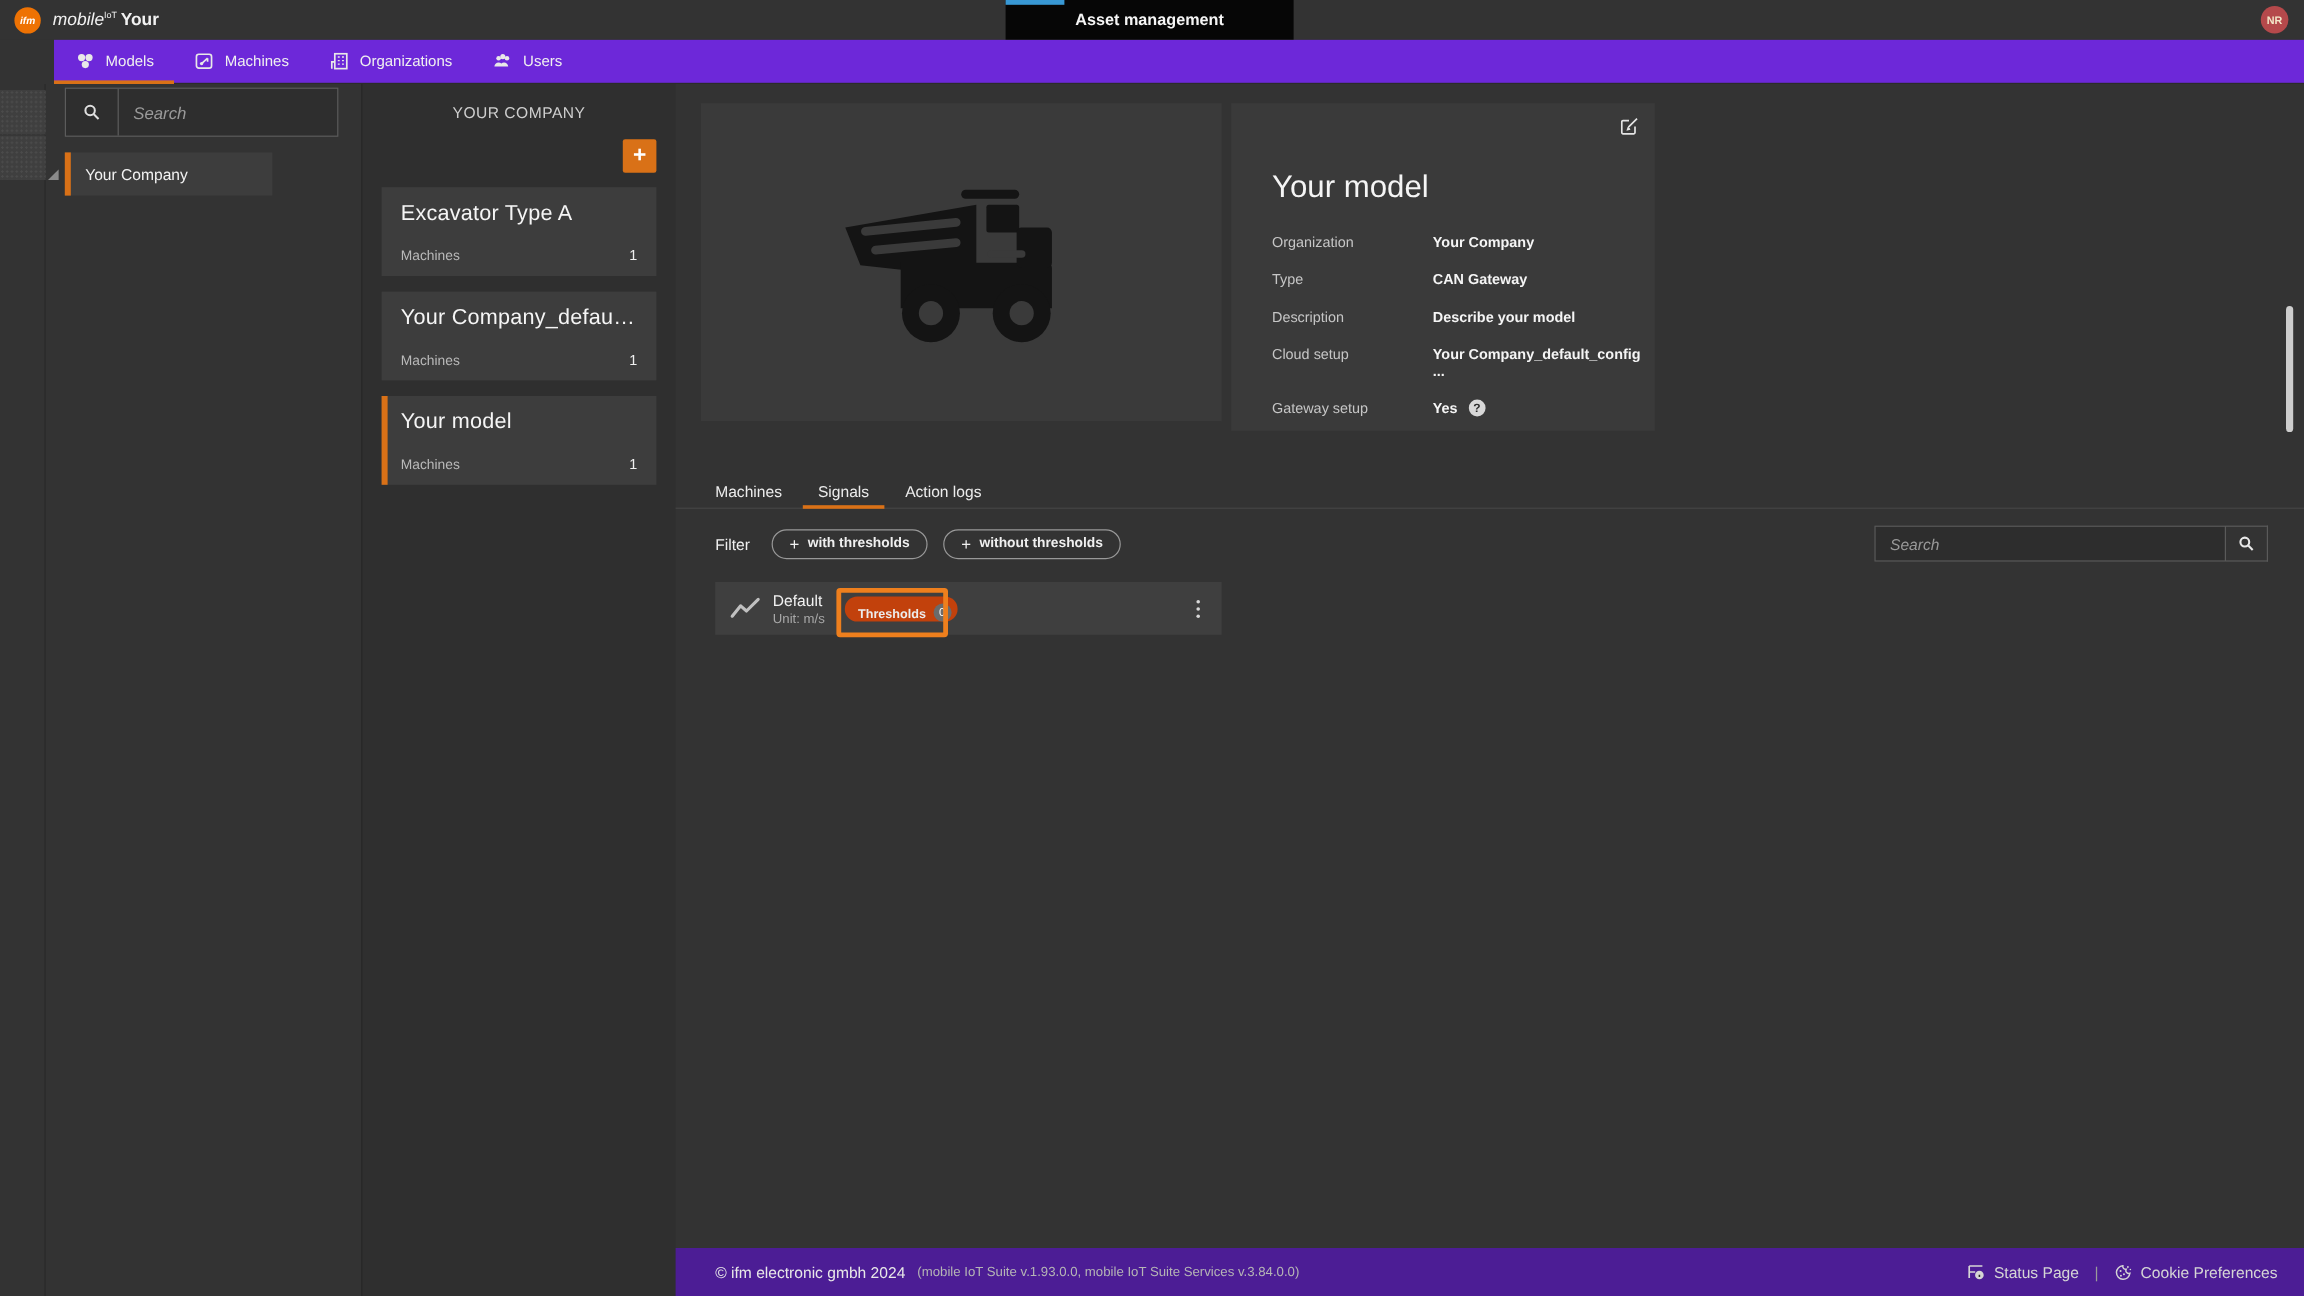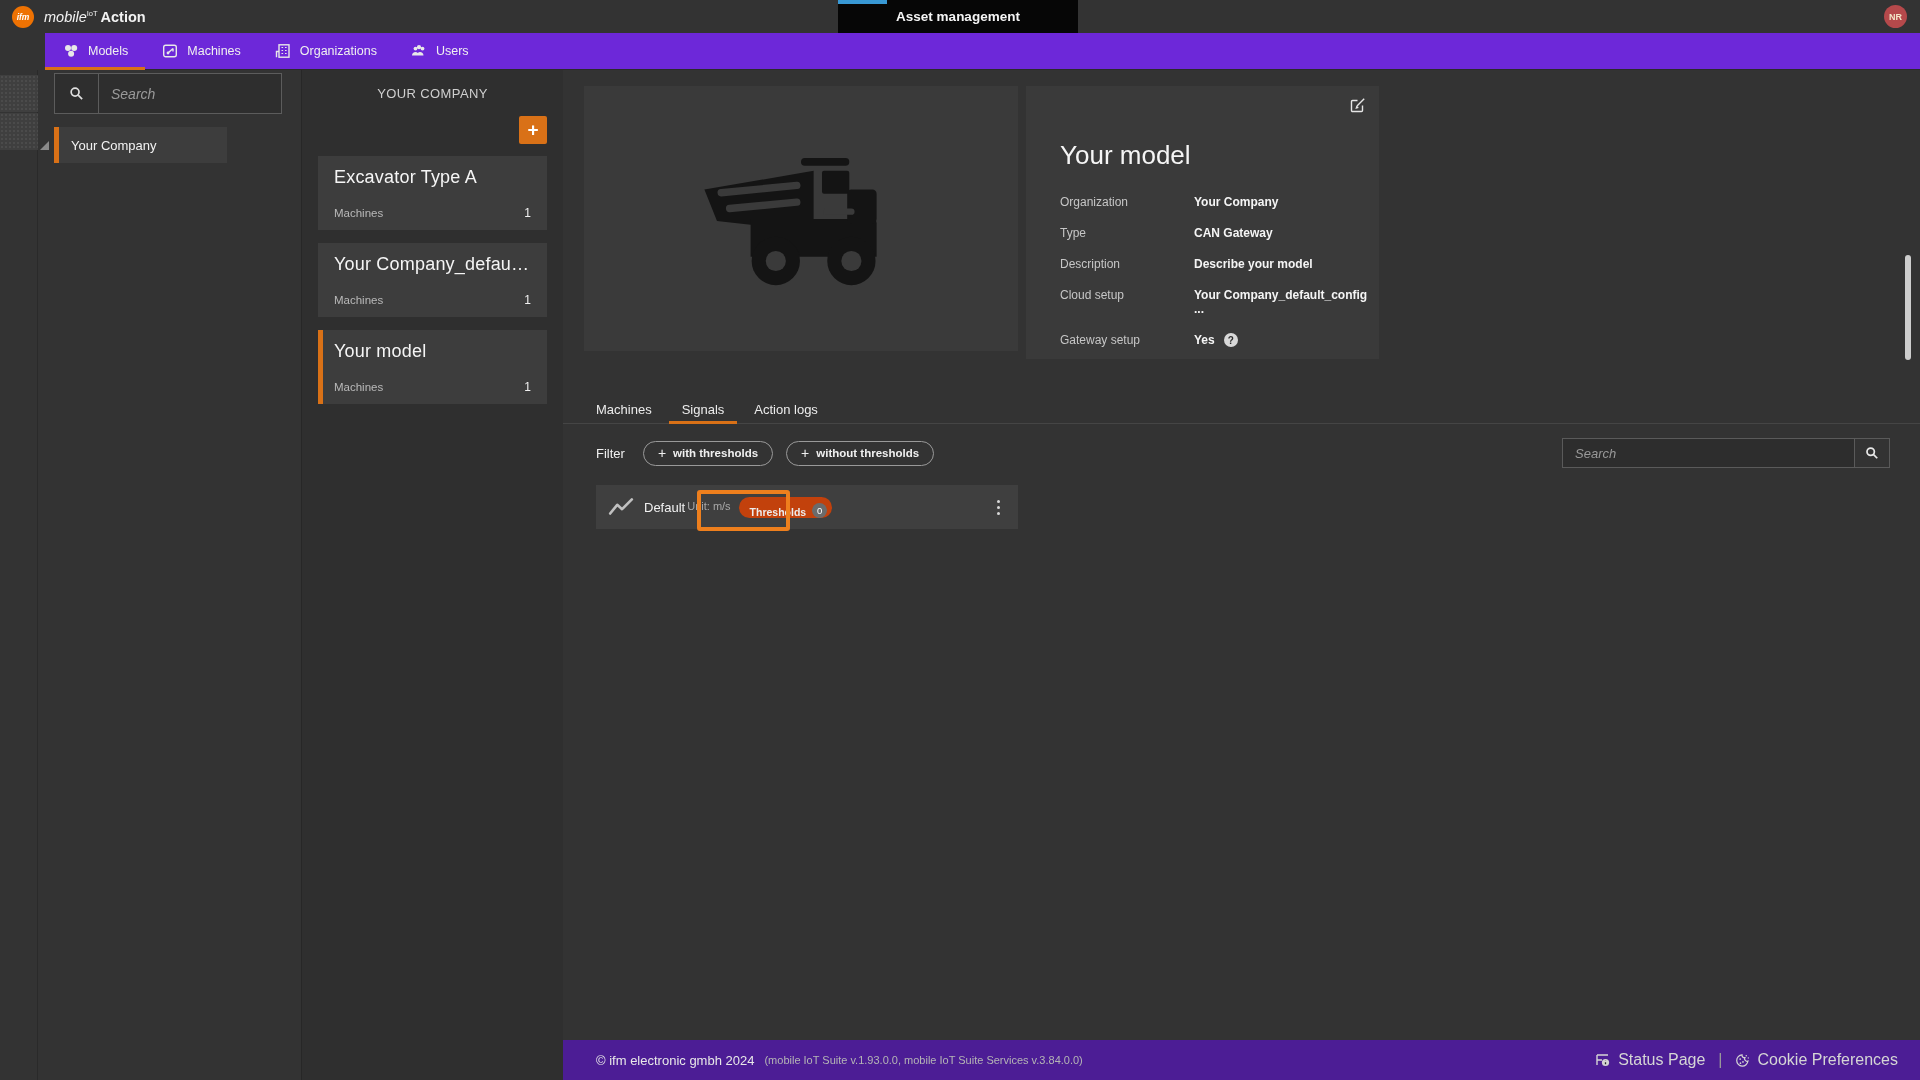--- a/index.html
+++ b/index.html
@@ -109,50 +109,50 @@
   .chip .plus { font-weight:400; font-size:14px; }
   .search-group { margin-left:auto; display:flex; height:30px; }
   .search-field { width:293px; height:30px; border:1px solid #5a5a5a; background:#2d2d2d; color:#cccccc;
     font-family:"Liberation Sans",sans-serif; font-style:italic; font-size:13px; padding:0 12px; outline:none; }
   .search-field::placeholder { color:#999999; font-style:italic; }
   .search-btn { width:35px; height:30px; border:1px solid #5a5a5a; border-left:none; background:#333333;
     display:flex; align-items:center; justify-content:center; cursor:pointer; }
 
   .signal-row { position:absolute; left:33px; top:415px; width:422px; height:44px; background:#3f3f3f;
     display:flex; align-items:center; padding:0 12px; cursor:pointer; }
-  .signal-text { margin-left:10px; min-width:52px; display:flex; flex-direction:row; gap:2px; }
+  .signal-text { margin-left:10px; min-width:52px; display:flex; flex-direction:column; gap:2px; }
   .signal-name { font-size:13px; color:#f2f2f2; }
   .signal-unit { font-size:11px; color:#a8a8a8; }
   .threshold-chip { margin-left:8px; background:#c2410c; border-radius:11px; height:21px; padding:0 5px 0 11px;
     display:flex; align-items:flex-end; gap:6px; font-size:10.5px; font-weight:bold; color:#ececec; cursor:pointer; }
   .threshold-count { width:15px; height:15px; border-radius:50%; background:#6b6b6b; color:#ffffff; font-size:9.5px;
     display:flex; align-items:center; justify-content:center; font-weight:400; }
   .kebab { margin-left:auto; display:flex; flex-direction:column; gap:3px; padding:4px 6px; cursor:pointer; }
   .kebab i { width:3px; height:3px; border-radius:50%; background:#d8d8d8; }
   .signal-annotation { position:absolute; left:134px; top:420px; width:93px; height:41px;
     border:4px solid var(--c-highlight,#ee7f1d); border-radius:3px; pointer-events:none; z-index:5; }
 
   
   .footer { position:absolute; left:0; right:0; bottom:0; height:40px; background:#4c1d95;
     display:flex; align-items:center; padding:0 22px 0 33px; }
   .footer-copy { font-size:13px; color:#e8e8e8; }
   .footer-versions { margin-left:10px; font-size:11px; color:#b5b5b5; }
-  .footer-right { margin-left:auto; display:flex; align-items:center; gap:9px; font-size:16px; color:#d5d5d5; }
+  .footer-right { margin-left:auto; display:flex; align-items:center; gap:9px; font-size:13px; color:#d5d5d5; }
   .footer-link { display:flex; align-items:center; gap:7px; cursor:pointer; }
   .footer-sep { color:#9a9a9a; margin:0 4px; }
 
   .scroll-thumb { position:absolute; right:9px; top:255px; width:6px; height:105px; background:#cdcdcd; border-radius:3px; cursor:grab; z-index:30; }
 </style>
 </head>
 <body>
 
 <header class="topbar">
   <div class="logo">
     <span class="logo-mark">ifm</span>
-    <span class="logo-text"><span class="m">mobile</span><sup>IoT</sup><span class="s">Action</span></span>
+    <span class="logo-text"><span class="m">mobile</span><sup>IoT</sup><span class="s">Your</span></span>
   </div>
   <div class="title-strip">
     <span class="t">Asset management</span>
   </div>
   <div class="blue-bar"></div>
   <div class="avatar">NR</div>
 </header>
 
 <nav class="navbar">
   <div class="nav-item active">

